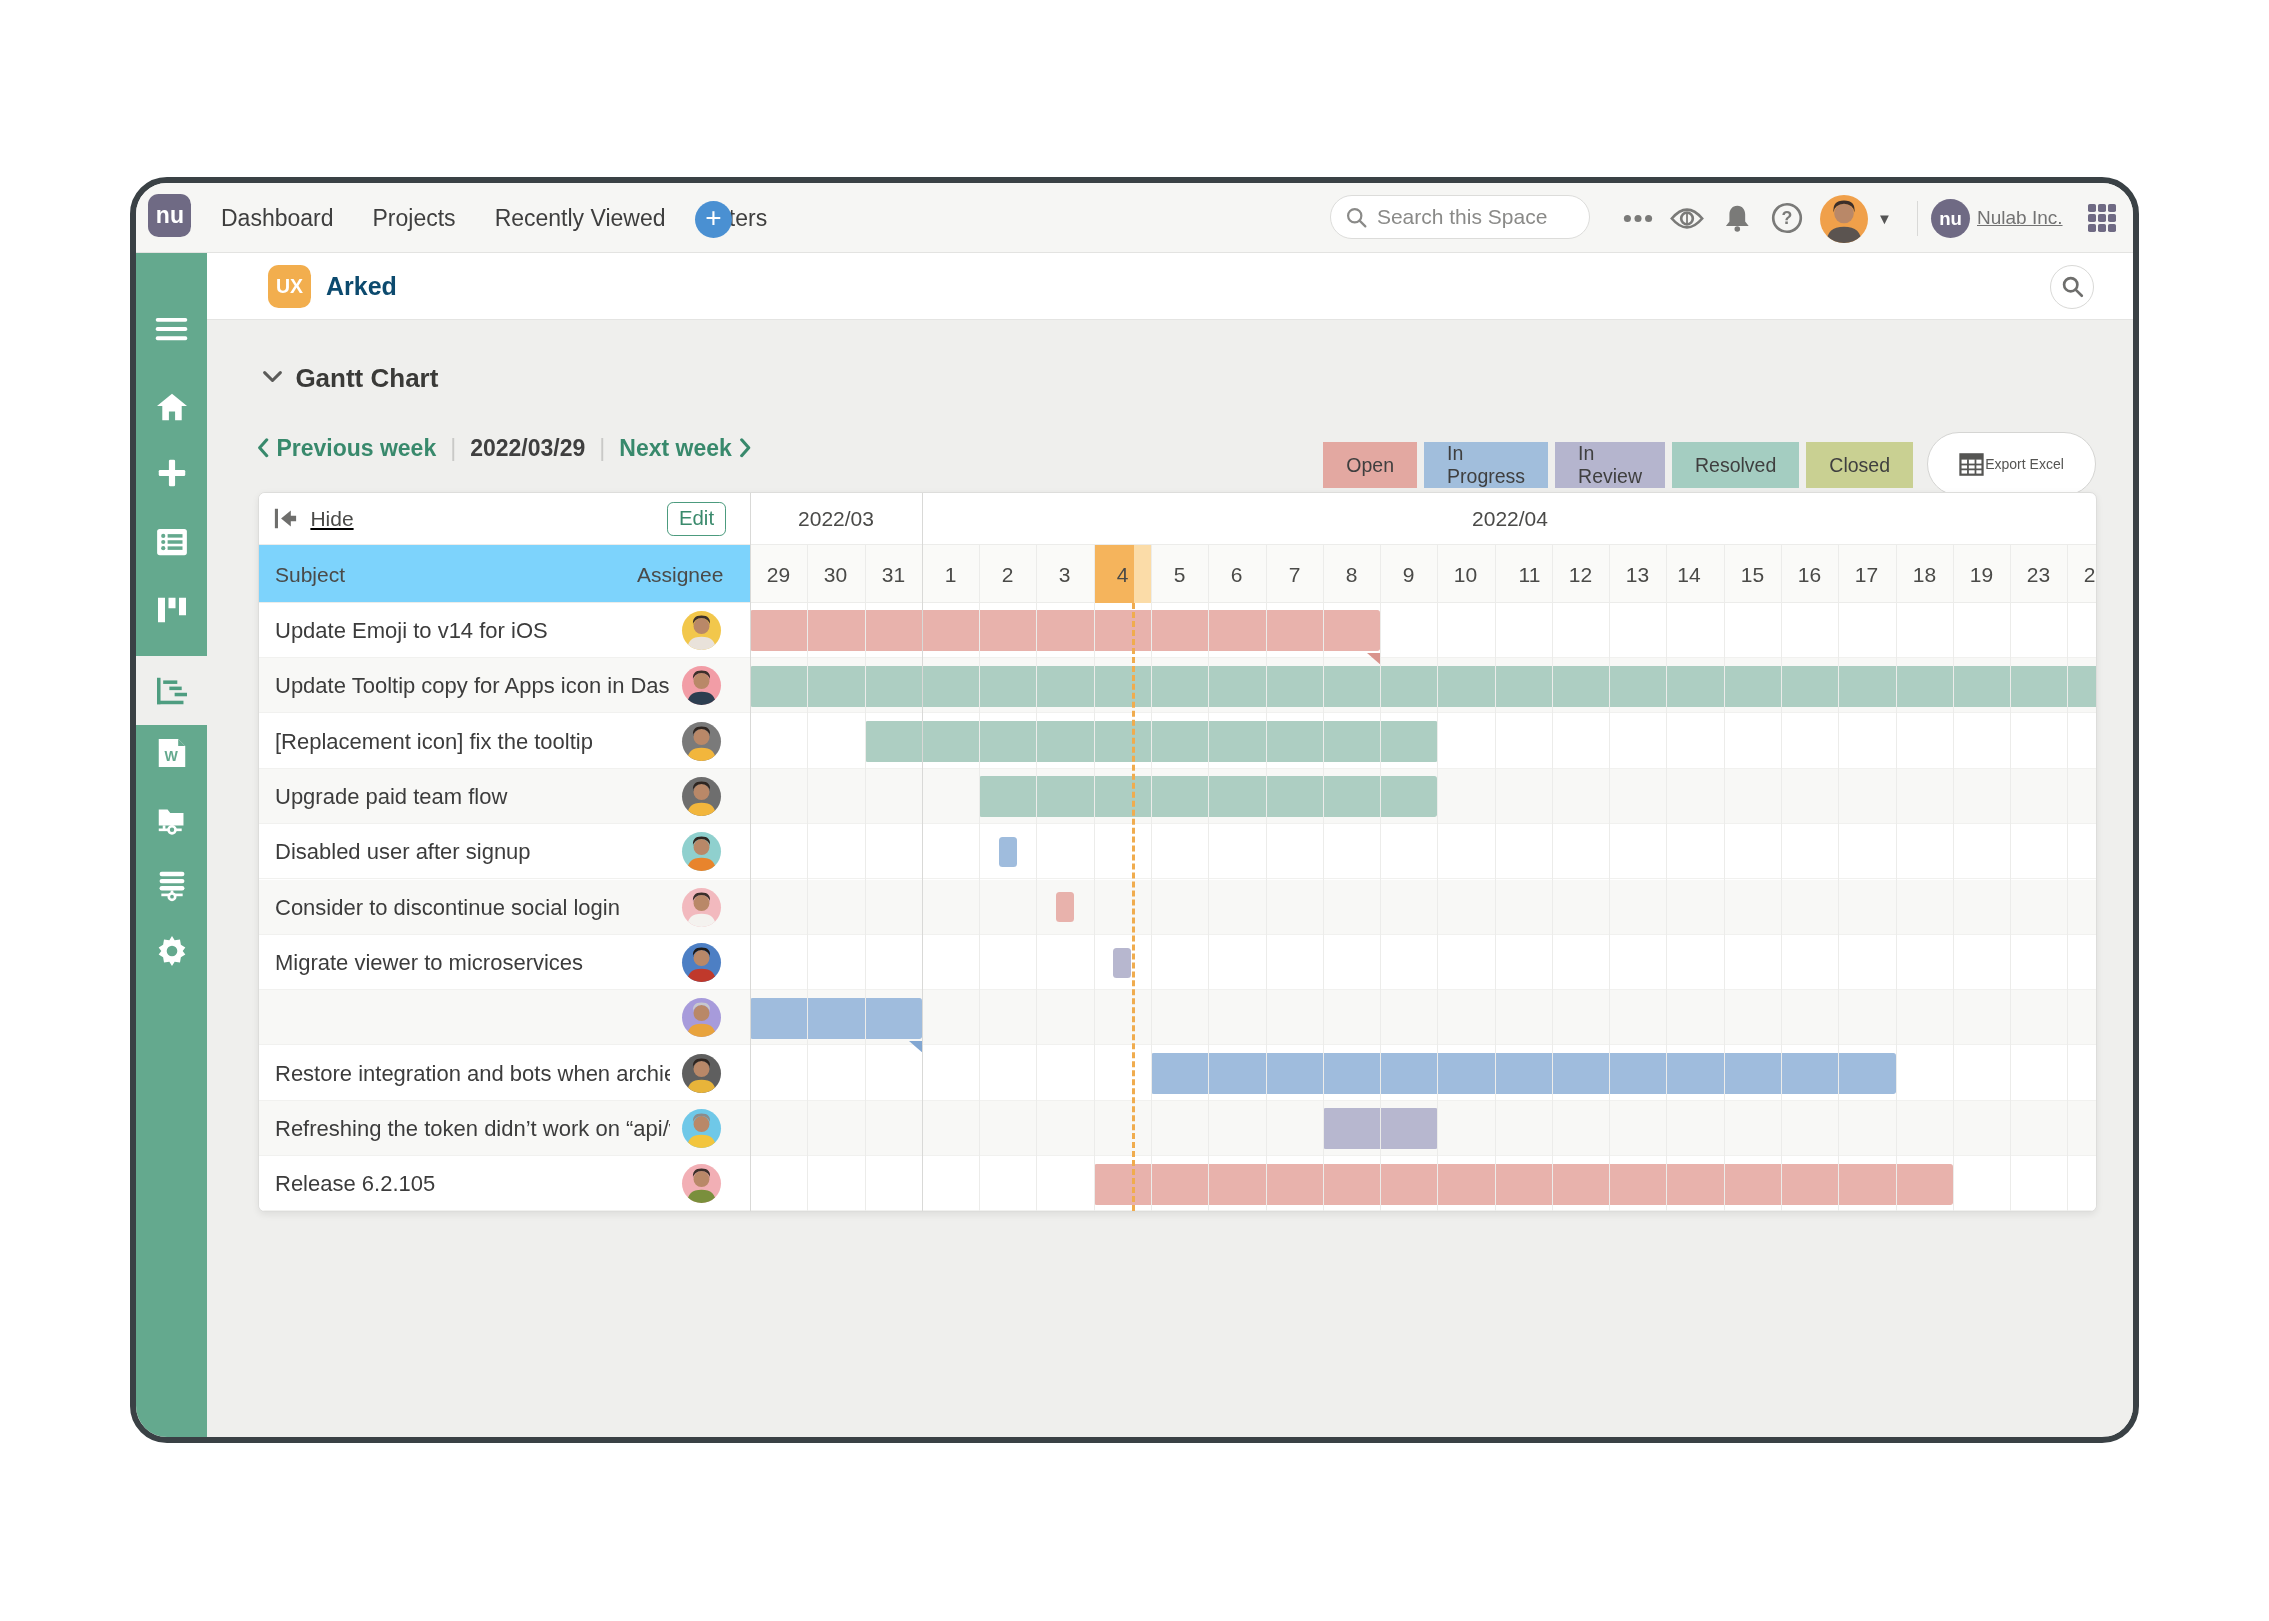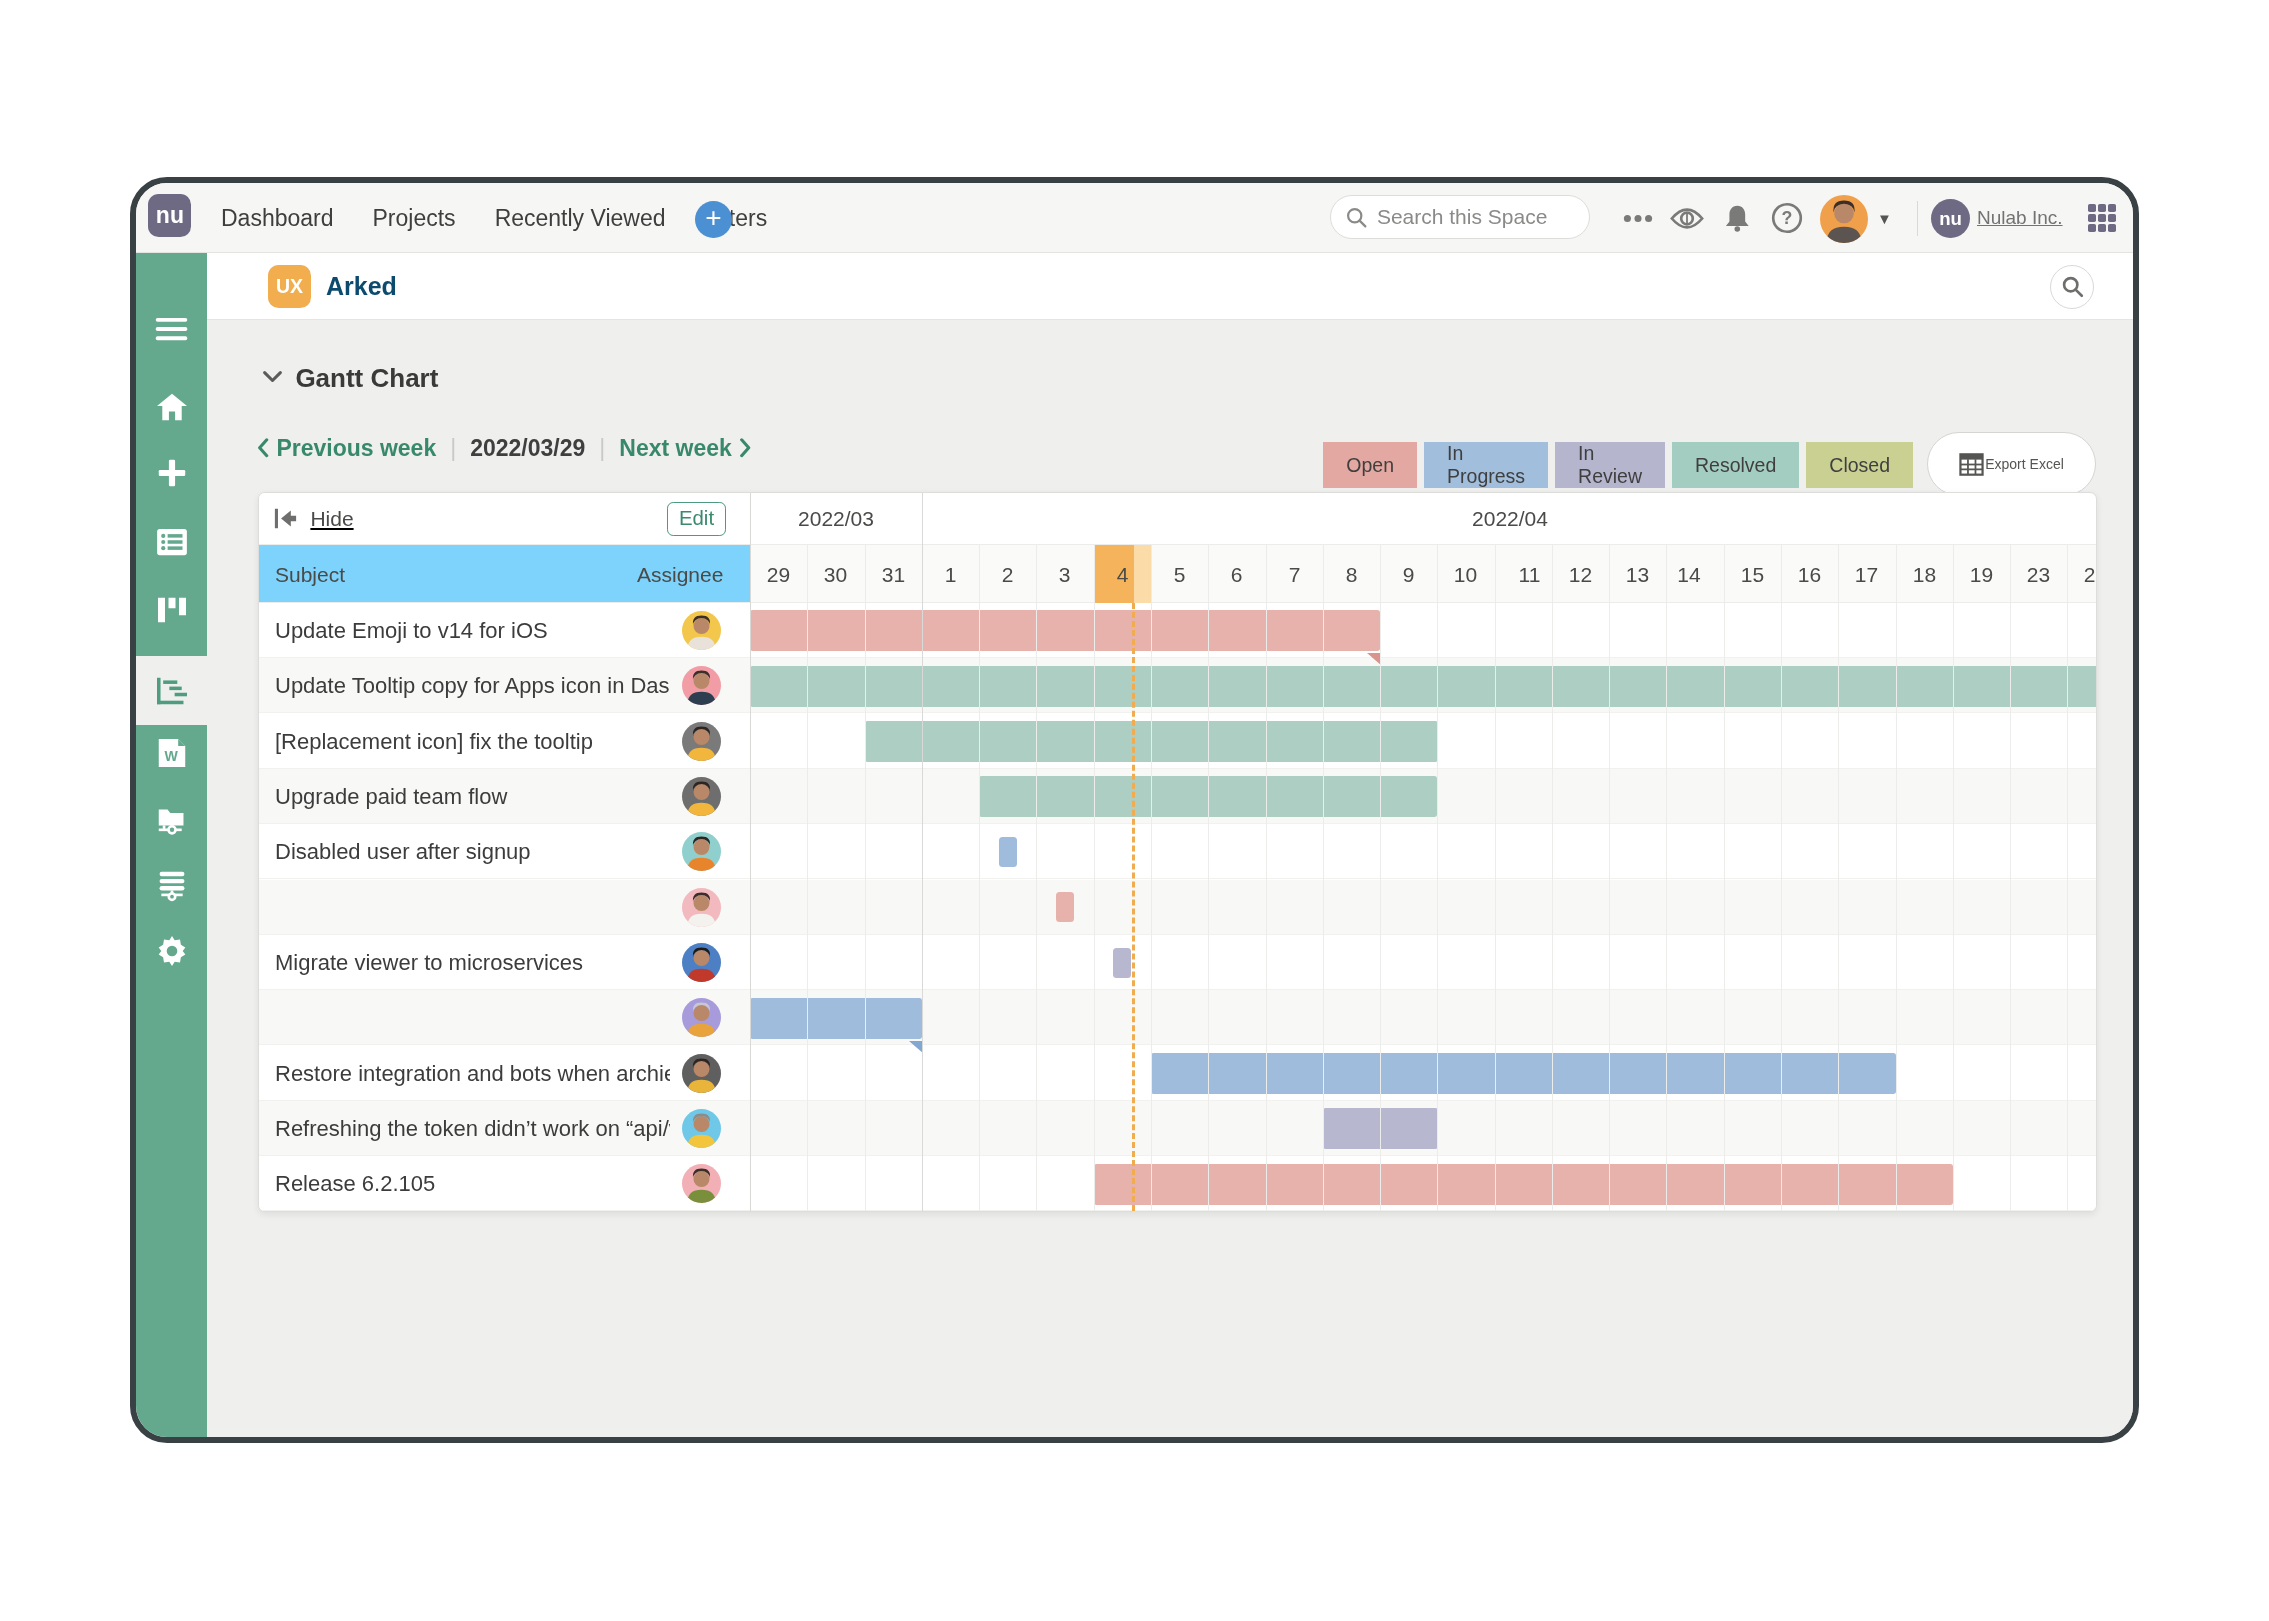--- a/index.html
+++ b/index.html
@@ -366,20 +366,21 @@
               </div>
               <div class="lp-row" style="top: 331px; background: rgb(255, 255, 255); border-bottom: 0.9px solid rgb(241, 241, 239);">
                 <div class="subj">Disabled user after signup</div>
                 <div class="avatar" style="background: rgb(143, 208, 206);"><svg viewBox="0 0 44 44" width="39" height="39">
                     <path d="M6 44 Q6 29 22 29 Q38 29 38 44 Z" fill="#e8842c"></path>
                     <circle cx="22" cy="17" r="9" fill="#b98868"></circle>
                     <path d="M12.5 16 a9.5 8 0 0 1 19 0 q1.5-11-9.5-11 q-11 0-9.5 11 Z" fill="#2e2520"></path>
                   </svg></div>
               </div>
               <div class="lp-row" style="top: 387px; background: rgb(248, 248, 246); border-bottom: 0.9px solid rgb(241, 241, 239);">
+                <div class="subj">Consider to discontinue social login</div>
                 <div class="avatar" style="background: rgb(242, 185, 190);"><svg viewBox="0 0 44 44" width="39" height="39">
                     <path d="M6 44 Q6 29 22 29 Q38 29 38 44 Z" fill="#f4f2ef"></path>
                     <circle cx="22" cy="17" r="9" fill="#b98868"></circle>
                     <path d="M12.5 16 a9.5 8 0 0 1 19 0 q1.5-11-9.5-11 q-11 0-9.5 11 Z" fill="#3b2f2a"></path>
                   </svg></div>
               </div>
               <div class="lp-row" style="top: 442px; background: rgb(255, 255, 255); border-bottom: 0.9px solid rgb(241, 241, 239);">
                 <div class="subj">Migrate viewer to microservices</div>
                 <div class="avatar" style="background: rgb(77, 127, 196);"><svg viewBox="0 0 44 44" width="39" height="39">
                     <path d="M6 44 Q6 29 22 29 Q38 29 38 44 Z" fill="#c0392b"></path>

